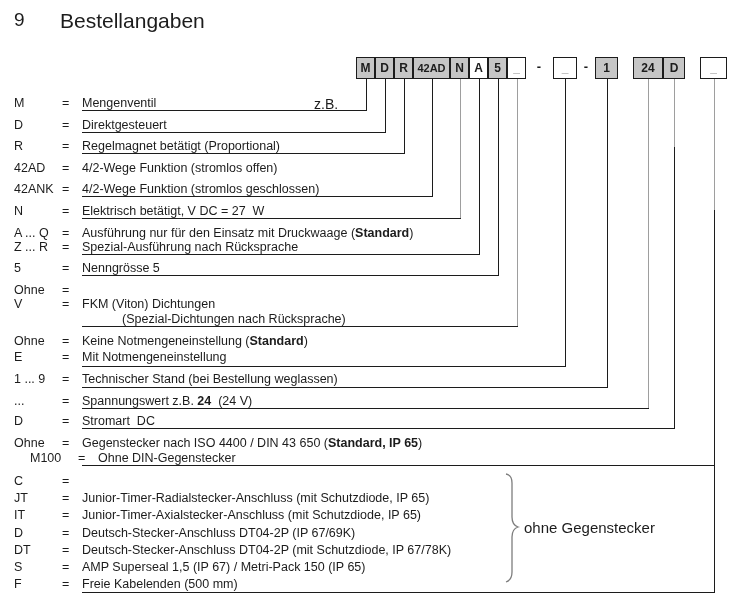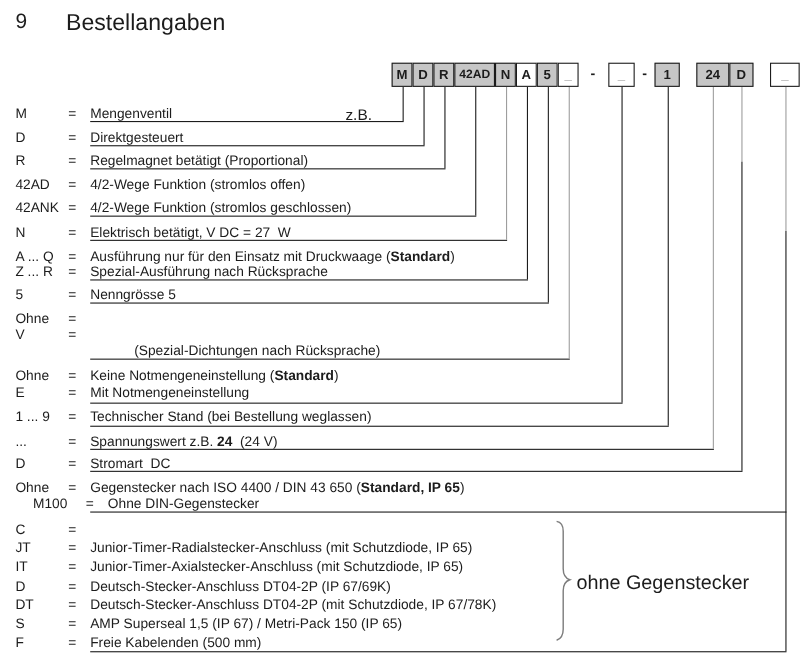--- a/index.html
+++ b/index.html
@@ -27,21 +27,21 @@
     position:absolute;top:59px;width:10px;text-align:center;
     font-size:13px;font-weight:700;
   }
   .row{position:absolute;left:0;width:735px;height:16px;font-size:12.5px;}
   .row .code{position:absolute;left:14px;white-space:pre;}
   .row .eq{position:absolute;left:62px;}
   .row .desc{position:absolute;left:82px;white-space:pre;}
   .row .desc b{font-weight:700;}
   .hline,.vline{position:absolute;background:#1c1c1c;}
   .brace-svg{position:absolute;left:500px;top:472px;}
-  .brace-note{position:absolute;left:524px;top:519px;font-size:18px;white-space:pre;}
+  .brace-note{position:absolute;left:524px;top:519px;font-size:15px;white-space:pre;}
 </style>
 </head>
 <body>
 
 <div id="page">
   <span class="title-num">9</span>
   <span class="title-text">Bestellangaben</span>
   <span class="zb">z.B.</span>
 
   <div id="lines">
@@ -138,20 +138,21 @@
         <span class="eq">=</span>
         <span class="desc"><span>Nenngrösse 5</span></span>
       </div>
       <div class="row" style="top: 283px;">
         <span class="code">Ohne</span>
         <span class="eq">=</span>
       </div>
       <div class="row" style="top: 297px;">
         <span class="code">V</span>
         <span class="eq">=</span>
+        <span class="desc"><span>FKM (Viton) Dichtungen</span></span>
       </div>
       <div class="row" style="top: 312px; margin-left: 40px;">
         <span class="code"></span>
         <span class="desc"><span>(Spezial-Dichtungen nach Rücksprache)</span></span>
       </div>
       <div class="row" style="top: 334px;">
         <span class="code">Ohne</span>
         <span class="eq">=</span>
         <span class="desc"><span>Keine Notmengeneinstellung (</span><b>Standard</b><span>)</span></span>
       </div>

